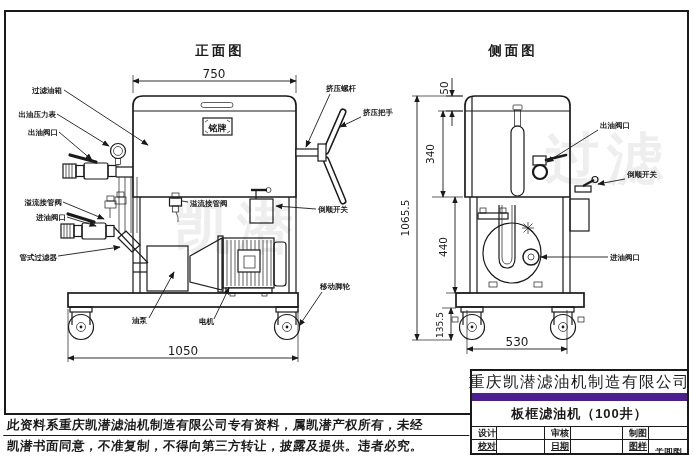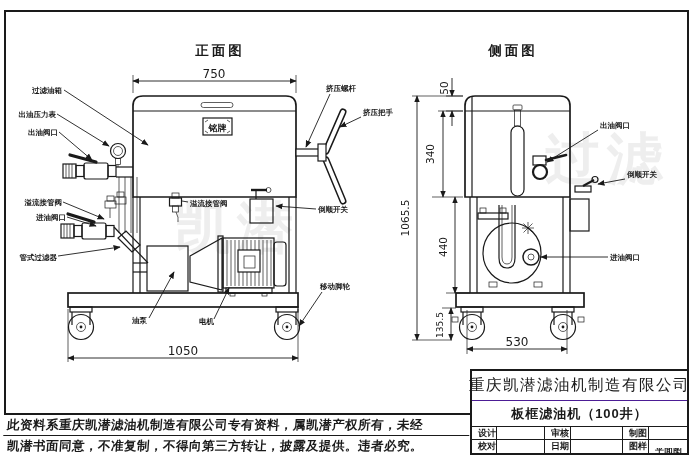--- a/index.html
+++ b/index.html
@@ -17,33 +17,33 @@
   .vtitle{font-size:13.5px;font-weight:bold;letter-spacing:3px;}
   .np{font-size:9px;font-weight:bold;}
   .s{stroke:#1a1a1a;fill:none;stroke-width:1.2;}
   .s2{stroke:#1a1a1a;fill:none;stroke-width:1.7;}
   .s0{stroke:#1a1a1a;fill:none;stroke-width:.7;}
   .ld{stroke:#1a1a1a;fill:none;stroke-width:.9;}
   .wfill{fill:#fff;stroke:#1a1a1a;stroke-width:1.2;}
   
   .tblock{position:absolute;left:470px;top:369px;width:219px;height:86px;
           border:2px solid #1a1a1a;box-sizing:border-box;background:#fff;}
-  .tb-company{height:30px;border-bottom:1px solid #4c1d95;box-sizing:border-box;
+  .tb-company{height:30px;border-bottom:8px solid #4c1d95;box-sizing:border-box;
           display:flex;align-items:center;justify-content:center;
           font-size:15.5px;letter-spacing:1.5px;white-space:nowrap;}
   .tb-product{height:26px;border-bottom:1.5px solid #1a1a1a;box-sizing:border-box;
           display:flex;align-items:center;justify-content:center;
           font-size:13px;font-weight:bold;letter-spacing:1px;}
   .tb-grid{display:grid;grid-template-columns:25px 48px 26px 52px 26px 1fr;
           grid-auto-rows:13px;font-size:9px;font-weight:bold;}
   .tb-grid>div{border-right:1px solid #1a1a1a;border-bottom:1px solid #1a1a1a;
           box-sizing:border-box;display:flex;align-items:center;padding-left:6px;
           white-space:nowrap;overflow:hidden;}
   .tb-grid>div:nth-child(6n){border-right:none;margin-top:8px;}
-  .tb-grid>div:nth-child(n+7){border-bottom:none;}
+  .tb-grid>div:nth-child(n+7){border-bottom:none;text-decoration:underline;}
   
   .notice{position:absolute;left:4px;top:413px;width:466px;height:42px;
           border-top:2px solid #1a1a1a;box-sizing:border-box;background:#fff;}
   .notice .row{height:20px;display:flex;align-items:center;padding-left:3px;
           font-size:12.5px;font-weight:bold;letter-spacing:.5px;white-space:nowrap;
           transform:skewX(-4deg);}
   .notice .row1{border-bottom:1.5px solid #1a1a1a;box-sizing:content-box;}
 </style>
 </head>
 <body>

